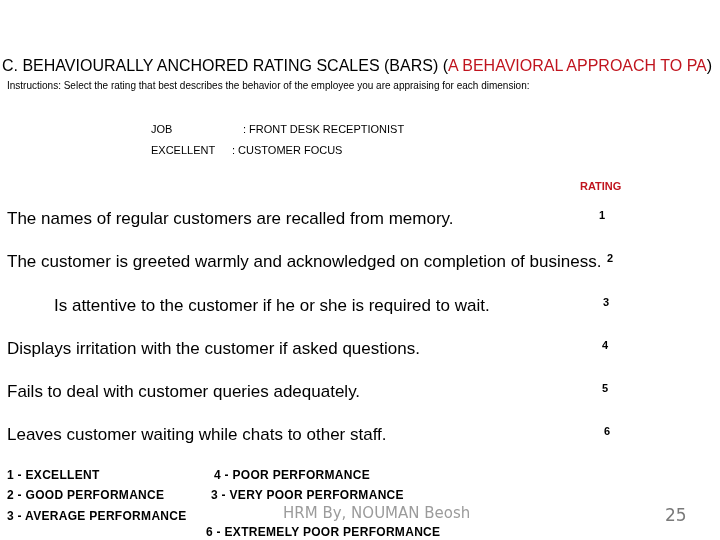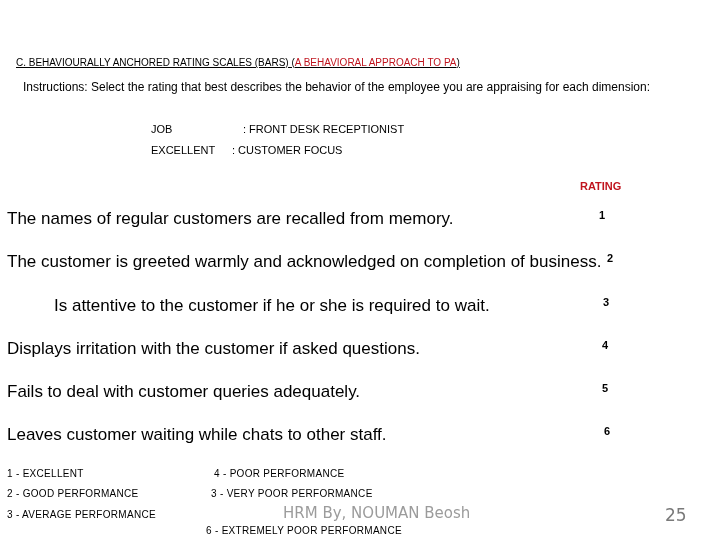--- a/index.html
+++ b/index.html
@@ -1,28 +1,28 @@
 <!DOCTYPE html>
 <html><head>
   <meta charset="utf-8">
   <style>
     html, body { margin: 0; padding: 0; background: #ffffff; }
     body {
       width: 720px; height: 540px; position: relative; overflow: hidden;
       font-family: "Liberation Sans", sans-serif; color: #000000;
     }
     .abs { position: absolute; white-space: nowrap; }
-    .title { left: 16px; top: 57px; font-size: 10px; text-decoration: underline; }
+    .title { left: 2px; top: 57px; font-size: 16px; }
     .red { color: #c0141e; }
-    .instr { left: 23px; top: 80px; font-size: 12px; }
+    .instr { left: 7px; top: 80px; font-size: 10px; }
     .meta-label { font-size: 11px; }
     .rating-head { left: 580px; top: 180px; font-size: 11px; color: #c0141e; font-weight: bold; }
     .row-text { left: 7px; font-size: 17px; }
     .row-val { font-size: 11px; font-weight: bold; }
-    .legend { font-size: 10px; font-weight: normal; letter-spacing: 0.3px; }
+    .legend { font-size: 12px; font-weight: bold; letter-spacing: 0.3px; }
     .watermark { left: 283px; top: 504px; font-size: 15px; color: #8a8a8a; opacity: 0.85; font-family: "DejaVu Sans", sans-serif; }
     .pagenum { left: 665px; top: 505px; font-size: 17px; color: #7a7a7a; font-family: "DejaVu Sans", sans-serif; text-align: right; }
   </style>
 </head>
 <body>
 
 <div class="abs title">
   <span>C. BEHAVIOURALLY ANCHORED RATING SCALES (BARS) (</span><span class="red">A BEHAVIORAL APPROACH TO PA</span><span>)</span>
 </div>
 

